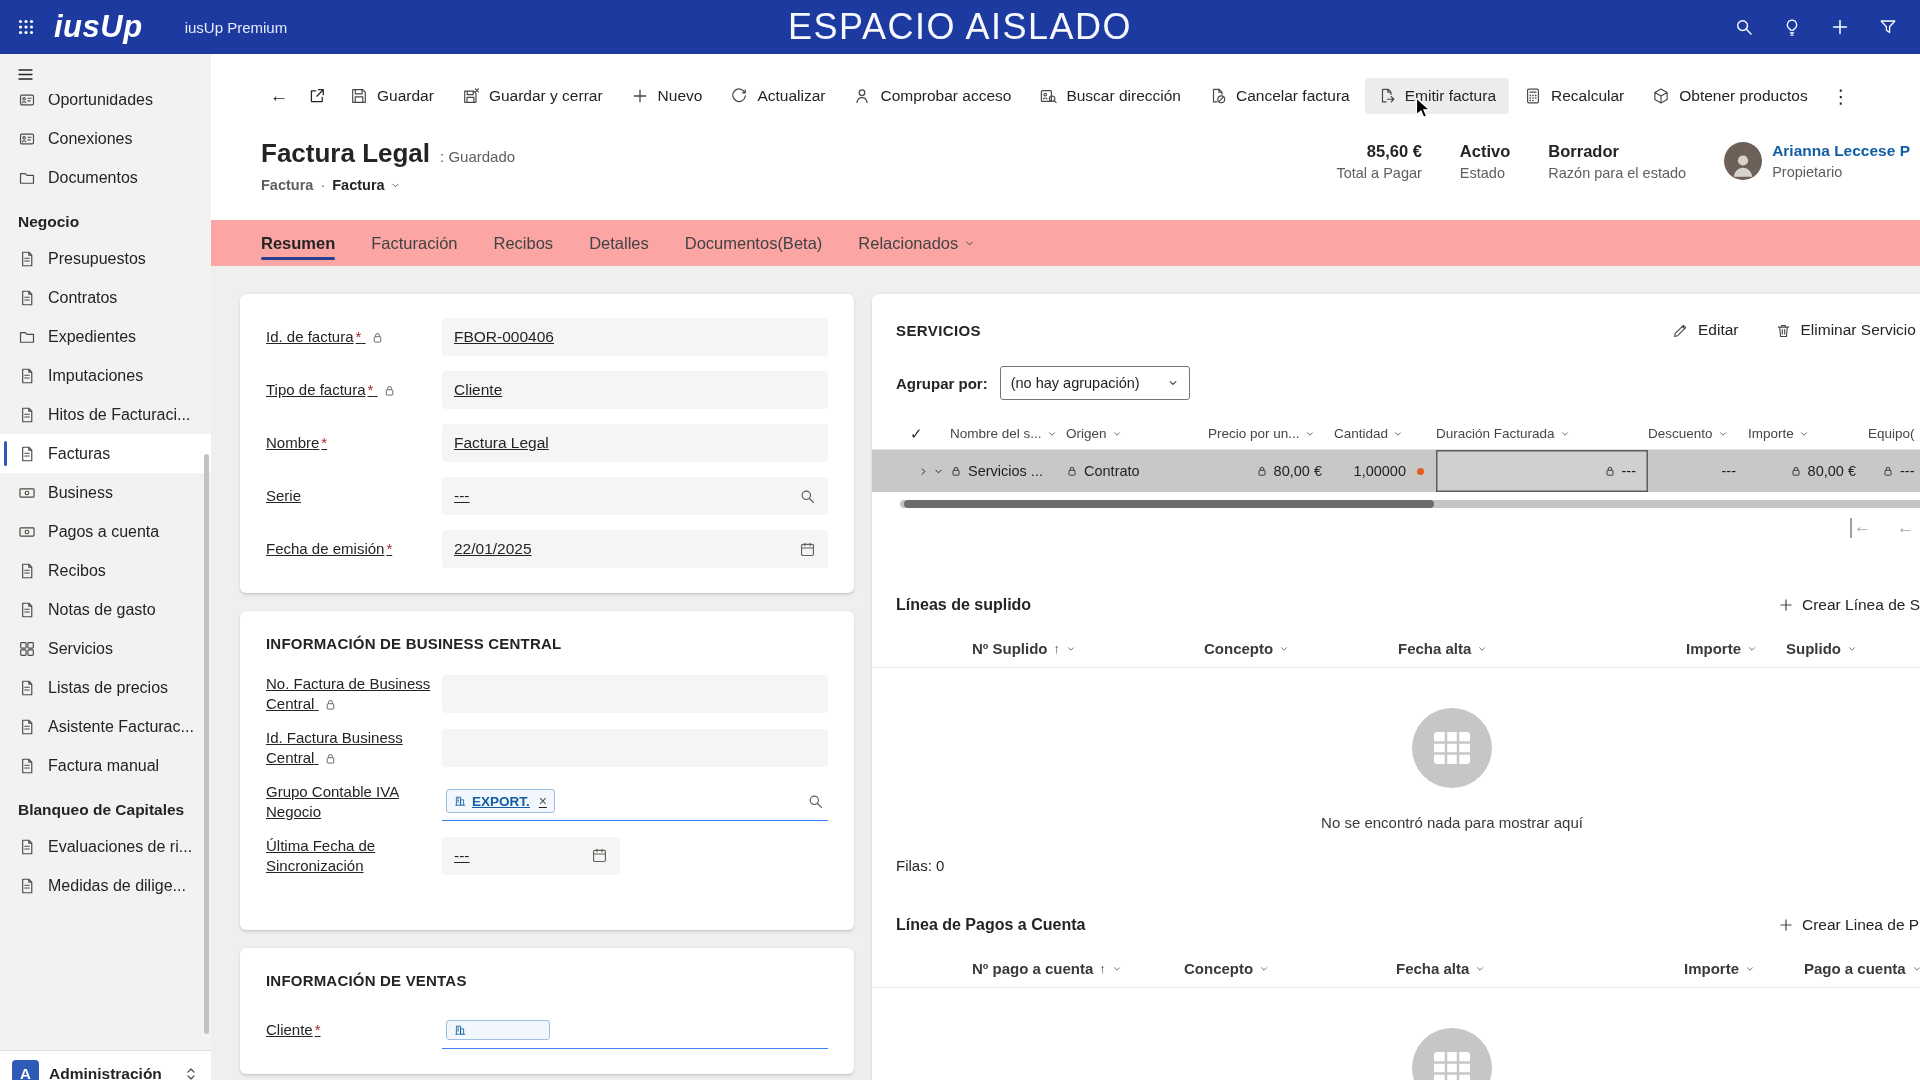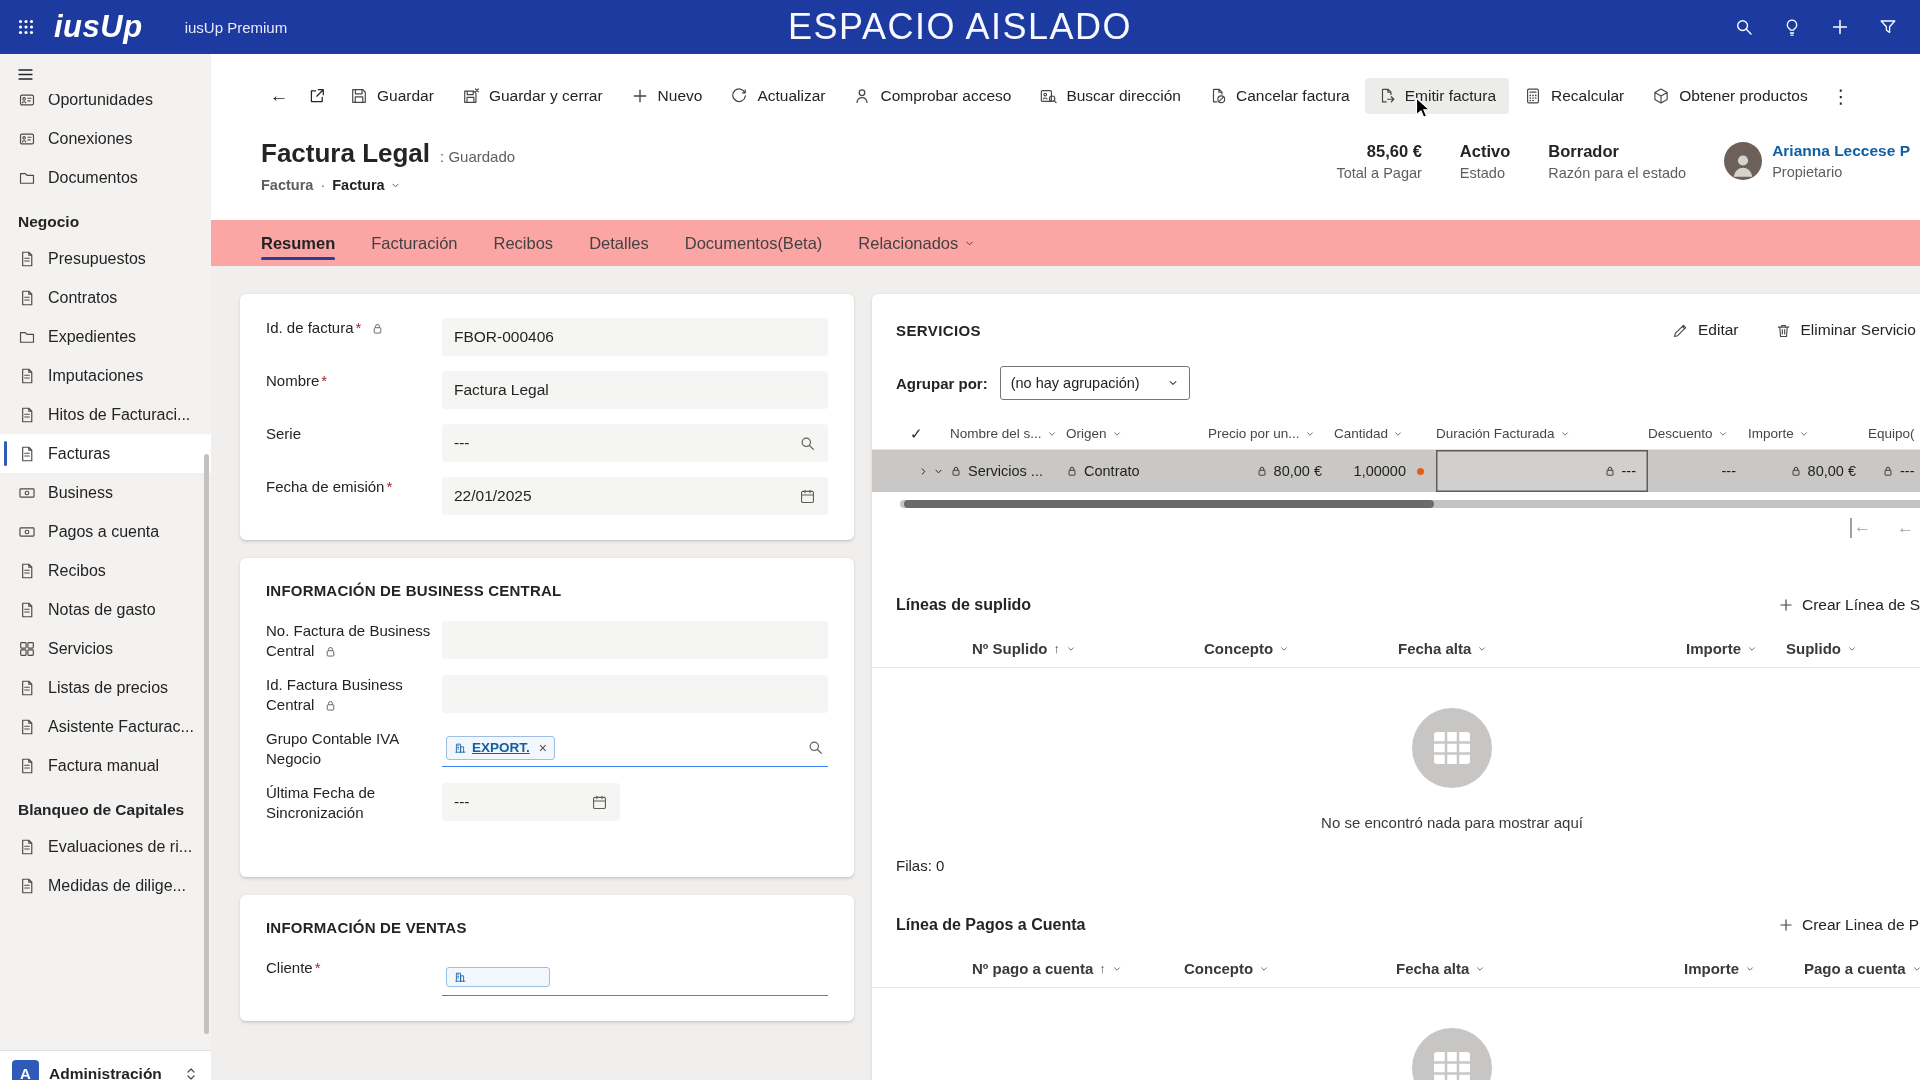--- a/index.html
+++ b/index.html
@@ -85,21 +85,21 @@
 
   .content { flex:1; display:flex; gap:18px; padding:28px 0 0 29px; background:#f0efed; overflow:hidden;
     align-items:flex-start; }
   .card { background:#fff; border-radius:6px; box-shadow:0 1.6px 3.6px rgba(0,0,0,.11), 0 .3px .9px rgba(0,0,0,.07); }
 
   
   .col-left { width:614px; flex:0 0 614px; display:flex; flex-direction:column; gap:18px; }
   .form-card { padding:24px 26px 10px 26px; }
   .form-card.bc { padding-bottom:40px; }
   .sec-title { font-size:15px; font-weight:bold; letter-spacing:.2px; color:#242424; margin-bottom:22px; }
-  .f-row { display:flex; margin-bottom:15px; min-height:38px; }
+  .f-row { display:flex; align-items:center; margin-bottom:15px; min-height:38px;text-decoration:underline; }
   .f-label { width:176px; flex:0 0 176px; font-size:15px; color:#242424; line-height:1.3; padding-right:10px; }
   .f-label .star { color:#a4262c; margin-left:2px; }
   .f-label svg { width:13px; height:13px; color:#5c5a58; margin-left:5px; vertical-align:-2px; }
   .f-input { flex:1; height:38px; background:#f5f5f3; border-radius:4px; display:flex; align-items:center;
     padding:0 12px; font-size:15.5px; color:#242424; cursor:text; }
   .f-input .val { flex:1; }
   .f-input svg { width:17px; height:17px; color:#605e5c; cursor:pointer; }
   .f-input.small { flex:0 0 178px; }
   .f-lookup { flex:1; height:38px; border-bottom:1px solid #3b82f6; display:flex; align-items:center;
     padding:0 4px; gap:8px; }
@@ -631,20 +631,31 @@
                 <svg viewBox="0 0 20 20">
                     <use href="#i-lock"></use>
                   </svg>
               </div>
               <div class="f-input">
                   <span class="val">FBOR-000406</span>
                 </div>
             </div>
             <div class="f-row">
               <div class="f-label">
+                <span>Tipo de factura</span><span class="star">*</span>
+                <svg viewBox="0 0 20 20">
+                    <use href="#i-lock"></use>
+                  </svg>
+              </div>
+              <div class="f-input">
+                  <span class="val">Cliente</span>
+                </div>
+            </div>
+            <div class="f-row">
+              <div class="f-label">
                 <span>Nombre</span><span class="star">*</span>
               </div>
               <div class="f-input">
                   <span class="val">Factura Legal</span>
                 </div>
             </div>
             <div class="f-row">
               <div class="f-label"><span>Serie</span></div>
               <div class="f-input">
                 <span class="val">---</span>

